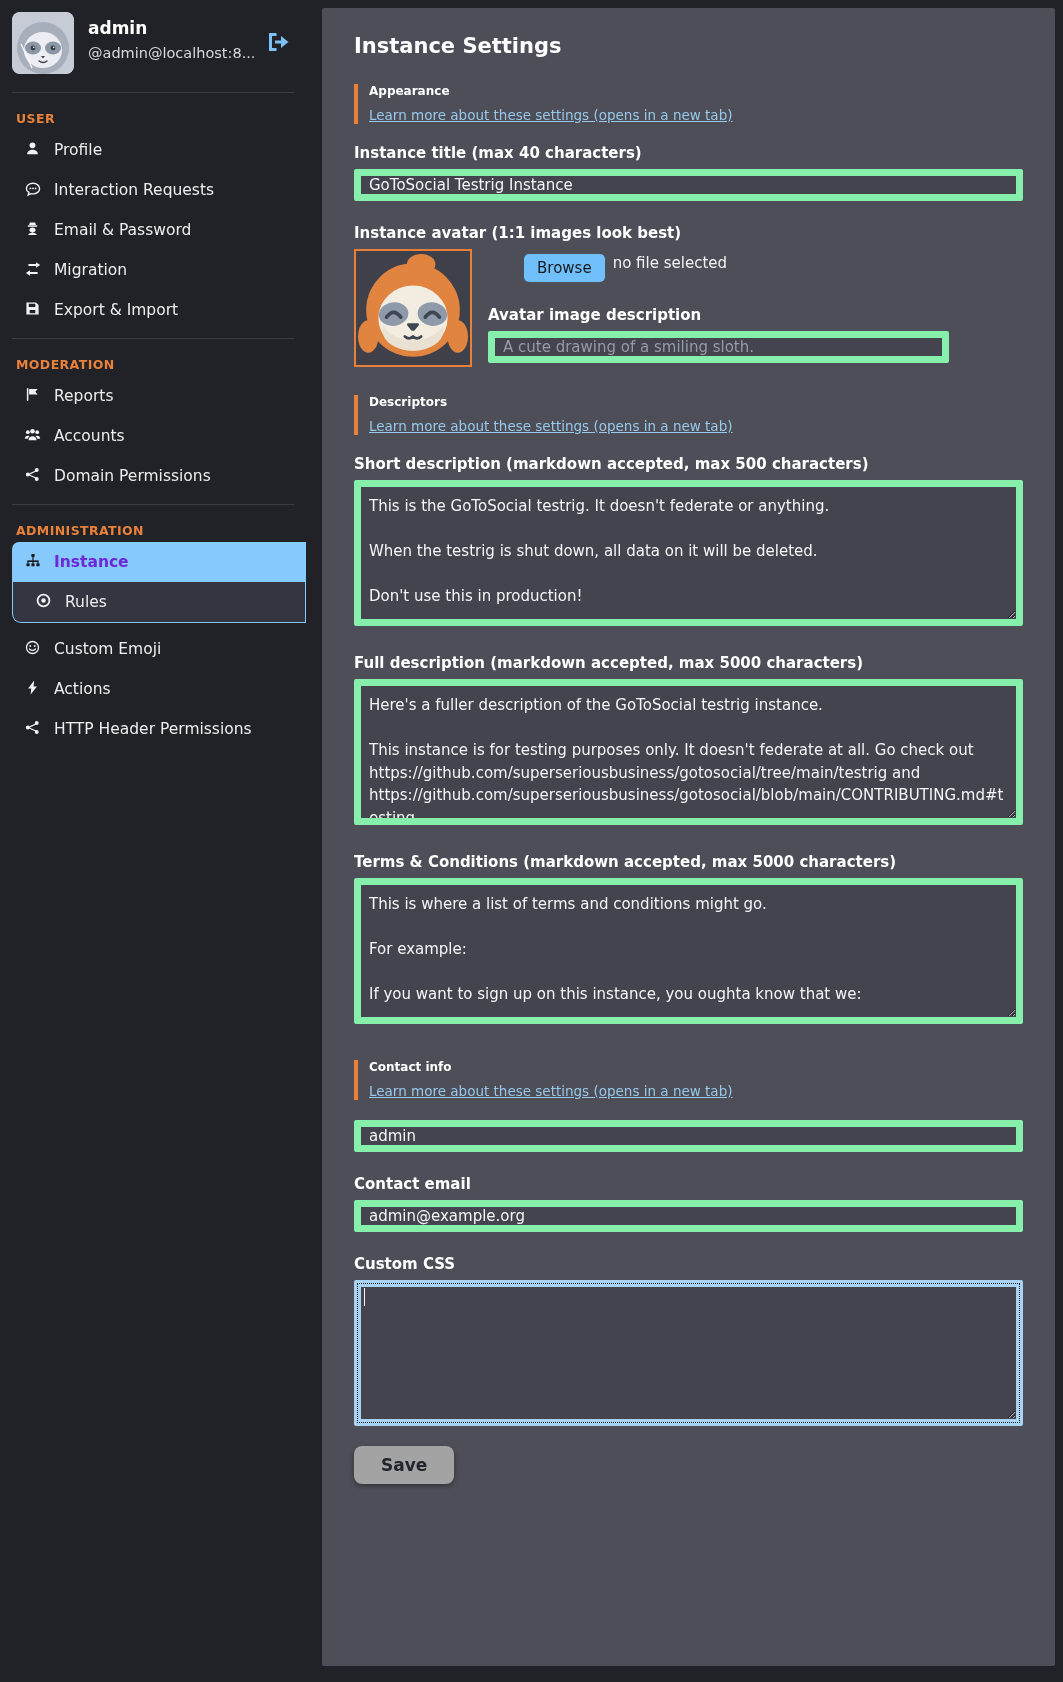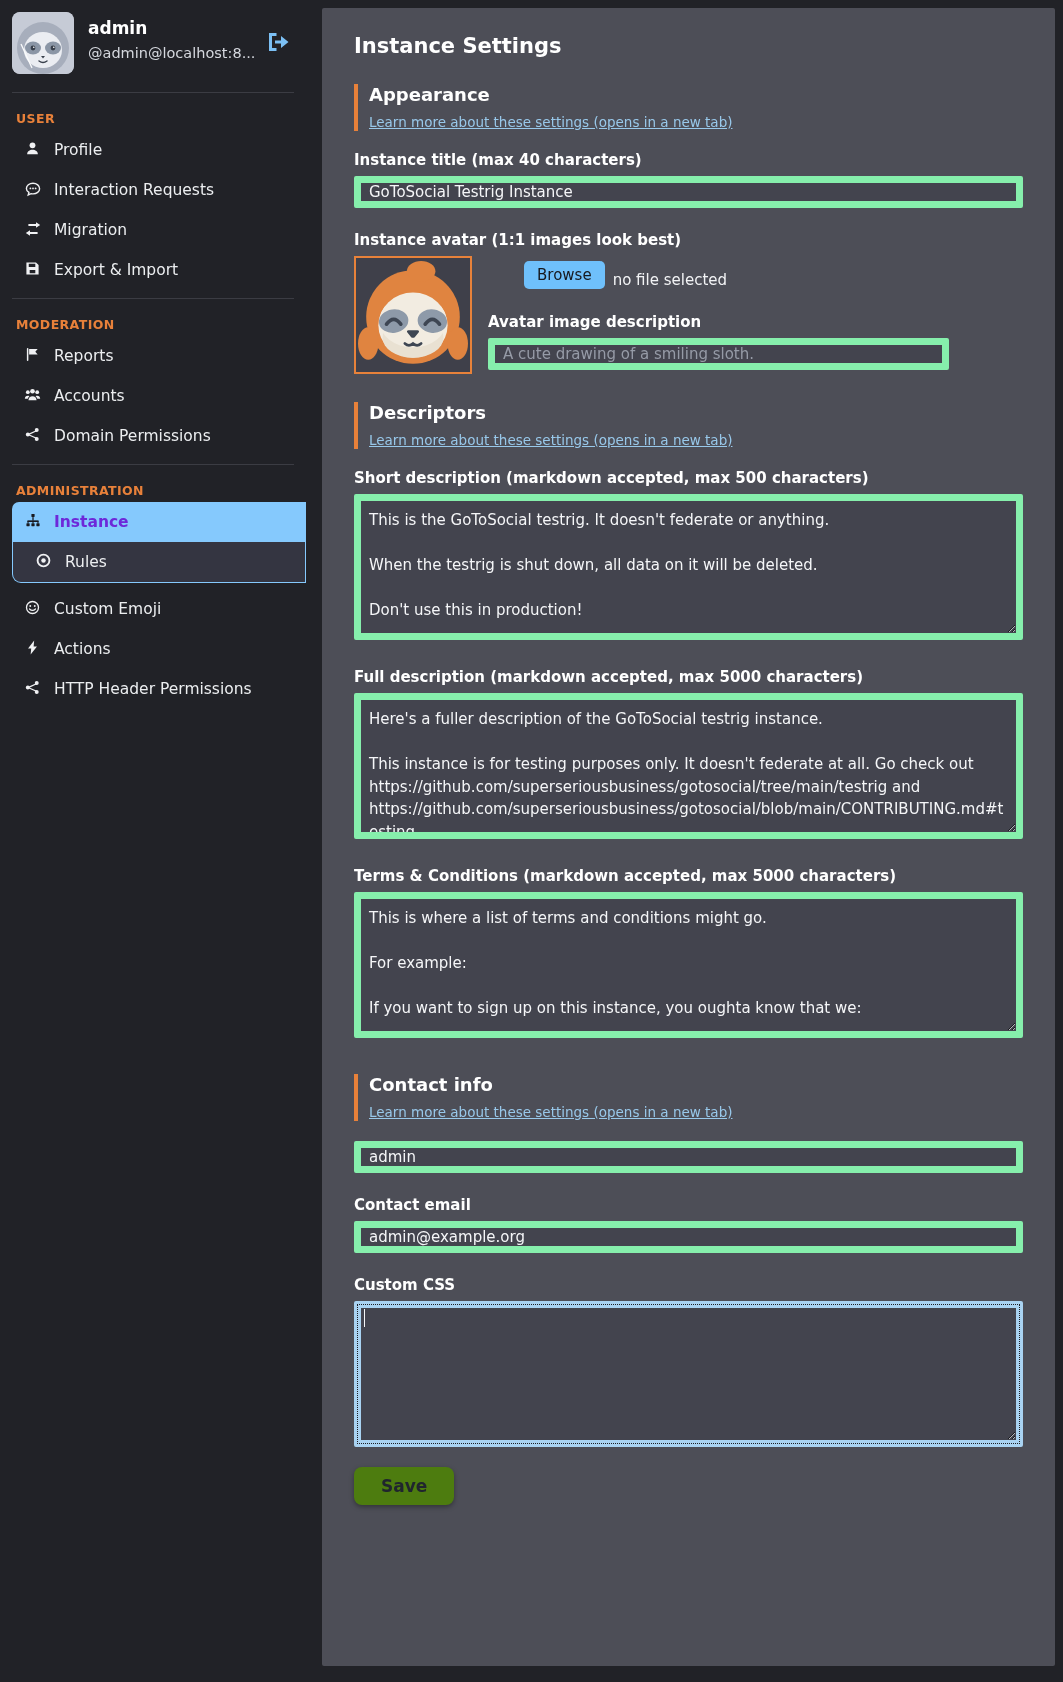--- a/index.html
+++ b/index.html
@@ -24,44 +24,44 @@
   .nav-item-selected .ico { color:#191a20; }
   .submenu { margin-left:12px; background:#343541; border:1px solid #85c9fd; border-top:none; border-radius:0 0 0 9px; }
   .submenu .nav-item { padding-left:22px; }
   .submenu-active { color:#7fc2f5; font-weight:bold; }
   .submenu-active .ico { color:#7fc2f5; }
   
   .panel { position:absolute; left:322px; top:8px; width:733px; height:1658px;
     background:#4d4e57; border-radius:2px; padding:26px 32px; }
   .page-title { font-size:21px; font-weight:bold; color:#ffffff; margin-bottom:26px; }
   .section-head { border-left:4px solid #e8813a; padding-left:11px; margin-bottom:20px; }
-  .section-title { font-size:18px; font-weight:bold; color:#ffffff; margin-bottom:7px; }
+  .section-title { font-size:12px; font-weight:bold; color:#ffffff; margin-bottom:7px; }
   .section-link { font-size:13.5px; color:#98c8ea; text-decoration:underline; cursor:pointer; }
   .field { margin-bottom:23px; }
   .field-label { font-size:15px; font-weight:bold; color:#ffffff; margin-bottom:7px; }
   .text-input {
     display:block; width:669px; height:32px; background:#43444e; border:7px solid #86efac;
     border-radius:2px; color:#f5f6f8; font-size:15px; padding:4px 8px;
     font-family:"DejaVu Sans","Liberation Sans",sans-serif;
   }
   .text-input::placeholder { color:#969ba7; opacity:1; }
   textarea.text-input { height:146px; line-height:1.5; padding:8px; resize:both; overflow-wrap:anywhere; }
   .avatar-row { display:flex; gap:16px; }
   .avatar-box { width:118px; height:118px; border:2px solid #e8823a; background:#3f404a; flex:0 0 auto; }
   .avatar-side { padding-top:5px; }
-  .file-row { display:flex; align-items:flex-end; gap:8px; margin-bottom:24px;padding-left:36px; }
+  .file-row { display:flex; align-items:flex-start; gap:8px; margin-bottom:24px;padding-left:36px; }
   .browse-btn { background:#6fc0fb; color:#17191f; font-size:15px; border:none; border-radius:5px;
     padding:5px 13px; cursor:pointer; font-family:inherit; }
   .file-status { font-size:15px; color:#f2f3f5; }
   .avatar-desc-input { width:461px; }
   .css-wrap { position:relative; width:669px; }
   .css-area { height:298px; border-color:#a9d3f2; outline:1px dotted #1d1e24; outline-offset:-4px;
     font-family:"DejaVu Sans Mono","Liberation Mono",monospace; }
   .caret { position:absolute; left:10px; top:8px; width:1px; height:18px; background:#f5f6f8; }
-  .save-btn { margin-top:2px; background:#4d7c0f; color:#20252e; font-weight:bold; font-size:17px;
+  .save-btn { margin-top:2px; background:#a3a3a3; color:#20252e; font-weight:bold; font-size:17px;
     border:none; border-radius:8px; padding:9px 27px; cursor:pointer;
     box-shadow:0 2px 5px rgba(0,0,0,.35); font-family:inherit; }
   .mb-28 { margin-bottom:28px; }
   svg { display:block; }
 </style>
 </head>
 <body>
 
 <div class="sidebar">
   <div class="user-card">
@@ -107,20 +107,31 @@
         <svg width="16" height="16" viewBox="0 0 16 16" fill="none" stroke="currentColor" stroke-width="1.4">
           <path d="M8 2.2c-3.7 0-6.6 2.3-6.6 5.2 0 1.7 1 3.1 2.5 4L3.2 14l2.9-1.3c.6.1 1.2.2 1.9.2 3.7 0 6.6-2.3 6.6-5.2S11.7 2.2 8 2.2z"></path>
           <g fill="currentColor" stroke="none">
             <circle cx="5.4" cy="7.4" r=".9"></circle>
             <circle cx="8" cy="7.4" r=".9"></circle>
             <circle cx="10.6" cy="7.4" r=".9"></circle>
           </g>
         </svg>
       </span>
     <span>Interaction Requests</span>
+  </div>
+  <div class="nav-item">
+    <span class="ico">
+        <svg width="15" height="15" viewBox="0 0 16 16" fill="currentColor">
+          <path d="M5.2 1.5h5.6l.9 2.8H4.3z"></path>
+          <rect x="3" y="4.6" width="10" height="1.6"></rect>
+          <path d="M8 6.8c1.9 0 3.3 1.2 3.3 2.9S9.9 12.4 8 12.4 4.7 11.4 4.7 9.7 6.1 6.8 8 6.8z"></path>
+          <path d="M3.4 15c.4-1.8 2.3-2.6 4.6-2.6s4.2.8 4.6 2.6z"></path>
+        </svg>
+      </span>
+    <span>Email &amp; Password</span>
   </div>
   <div class="nav-item">
     <span class="ico">
         <svg width="16" height="16" viewBox="0 0 16 16" fill="currentColor">
           <path d="M11 1.2 15.2 4 11 6.8V5H3.4V3H11zM5 9.2V11h7.6v2H5v1.8L.8 12z"></path>
         </svg>
       </span>
     <span>Migration</span>
   </div>
   <div class="nav-item">

